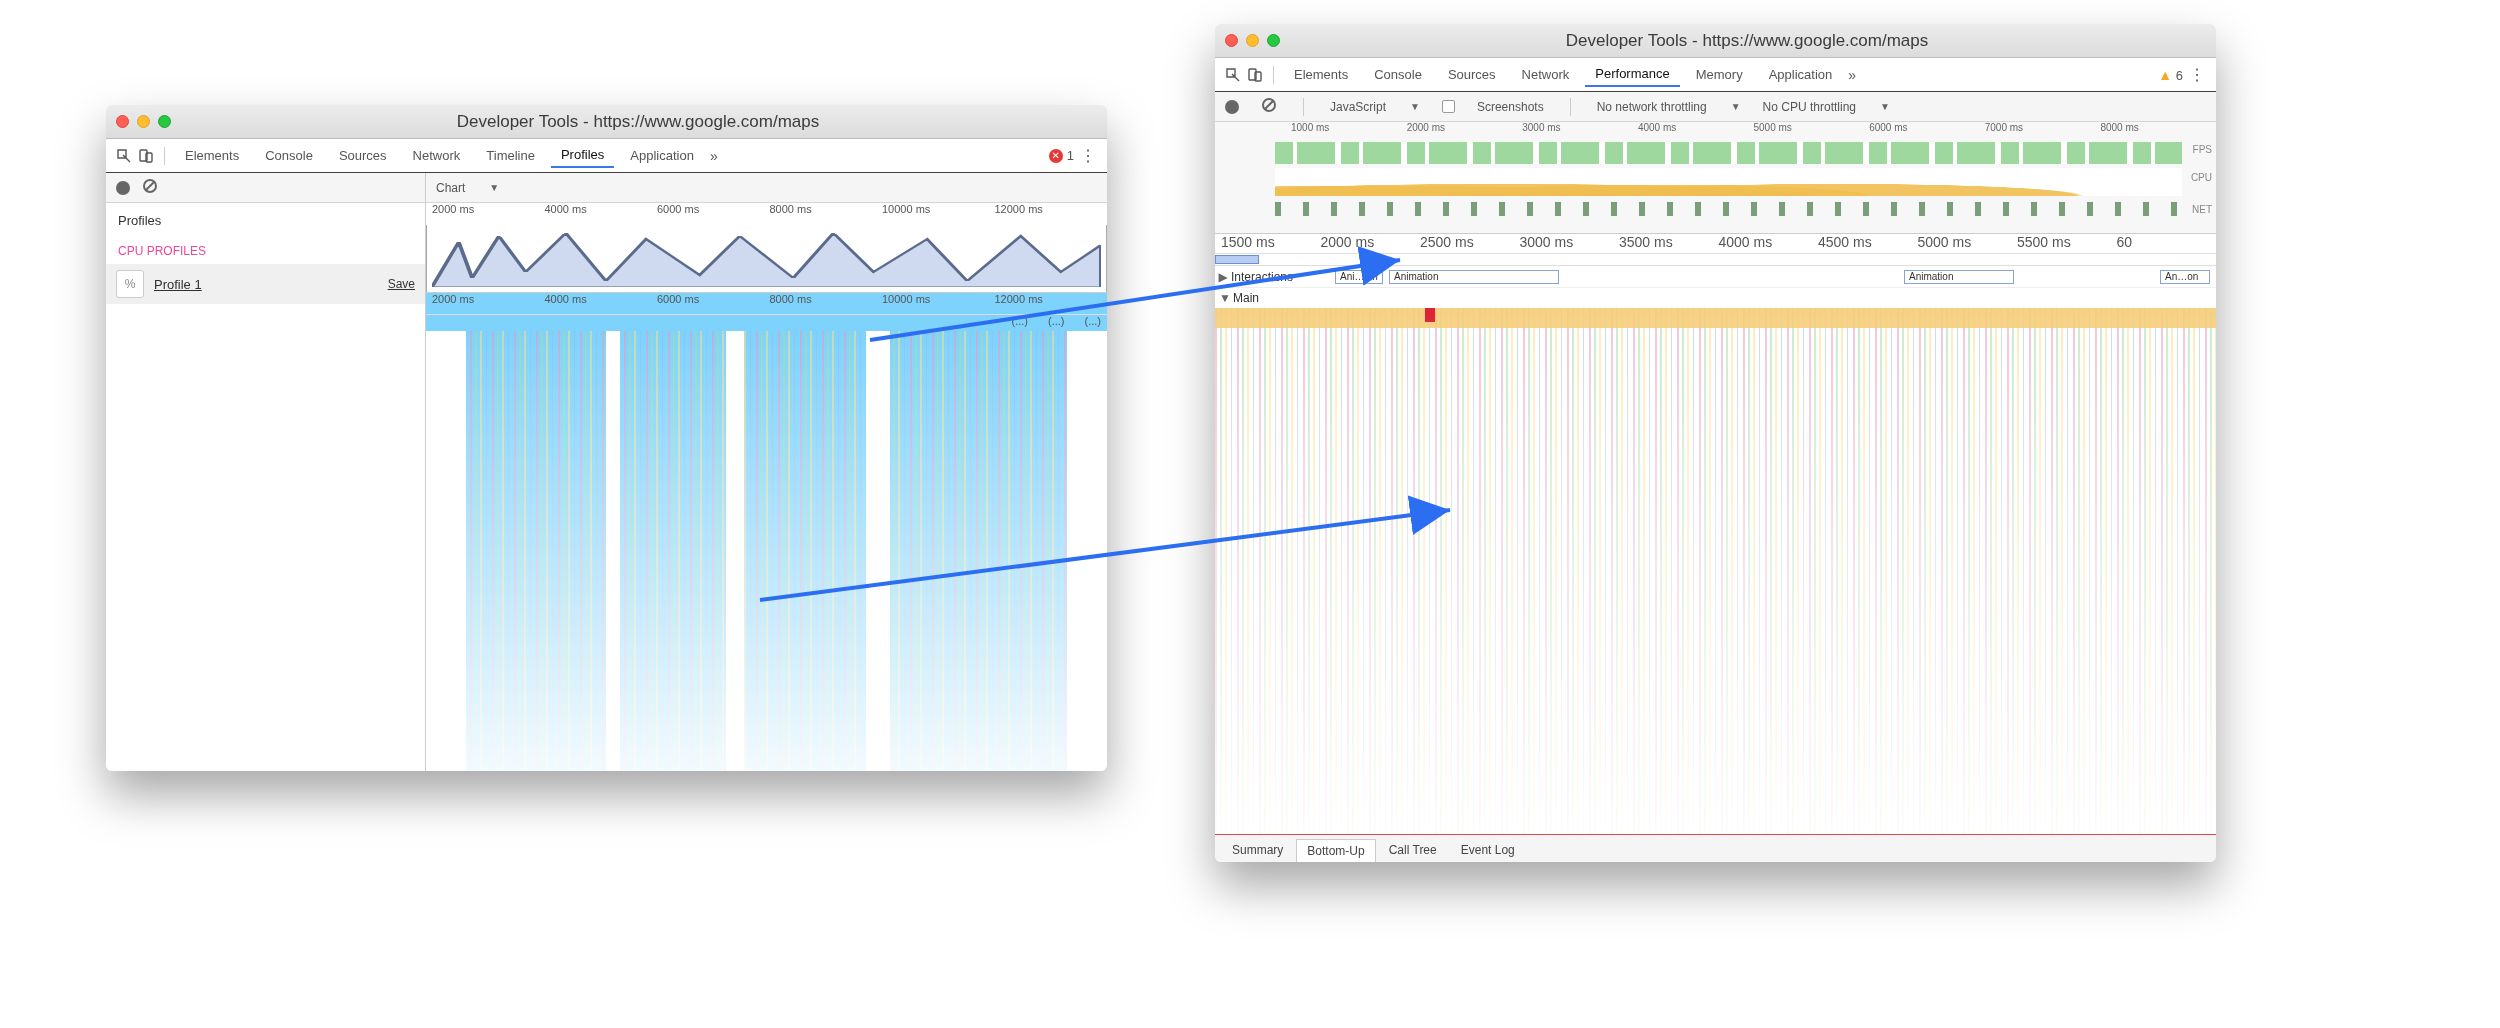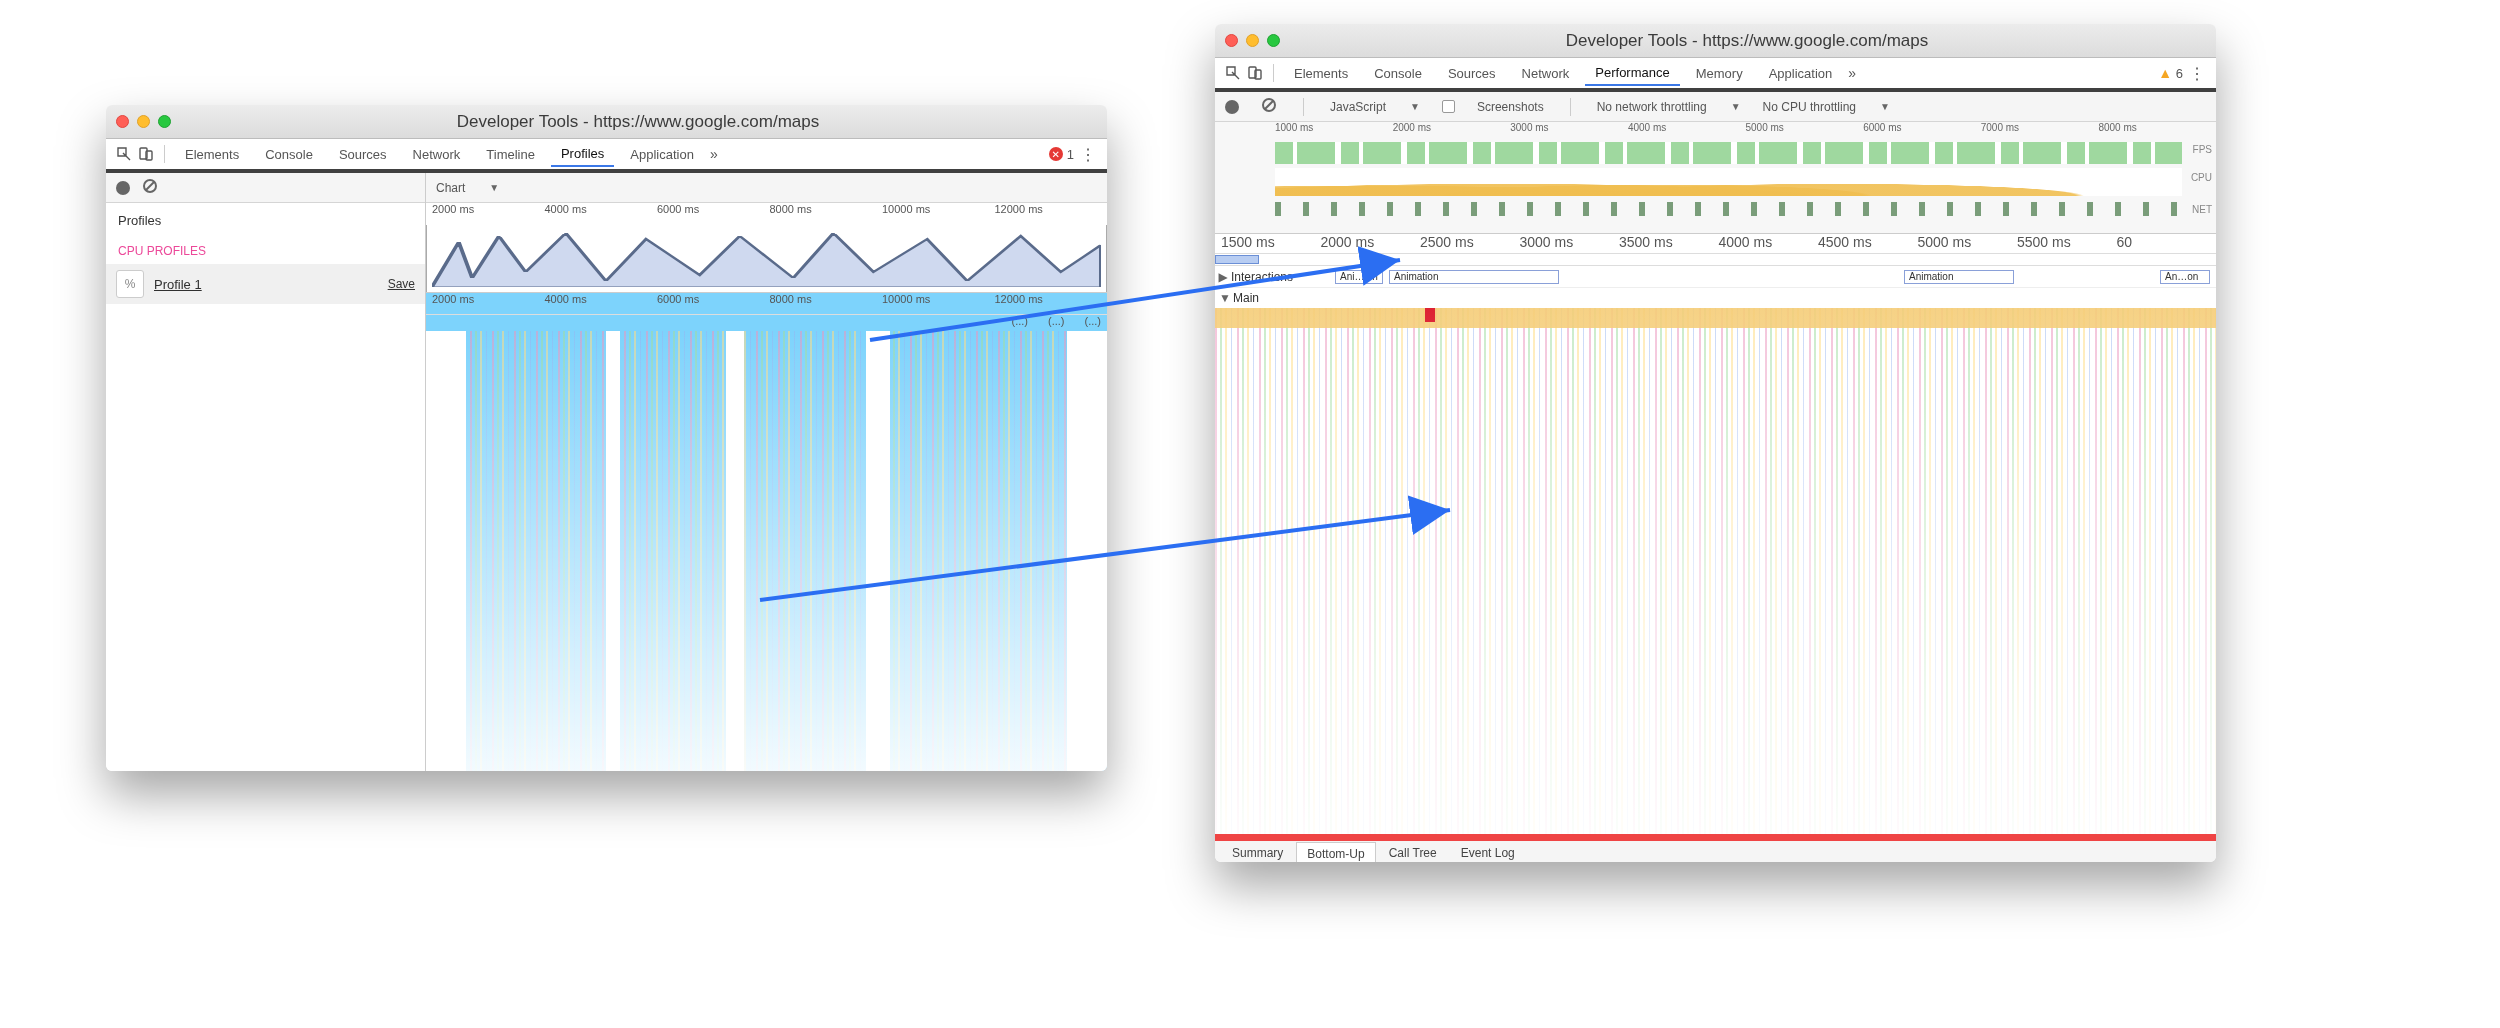--- a/index.html
+++ b/index.html
@@ -35,21 +35,21 @@
   }
   .traffic { display: flex; gap: 8px; }
   .dot { width: 13px; height: 13px; border-radius: 50%; }
   .dot.red    { background:#ff5f57; border:1px solid #e24640; }
   .dot.yellow { background:#ffbd2e; border:1px solid #e1a128; }
   .dot.green  { background:#28c840; border:1px solid #1fa232; }
   .titlebar .title { flex:1; text-align:center; font-size:17px; color:#3b3b3b; }
 
   .toolbar {
     height: 34px;
-    border-bottom: 4px solid #404040;
+    border-bottom: 1px solid #404040;
     display:flex; align-items:center;
     padding: 0 10px;
     gap: 6px;
     font-size: 13px;
     color:#555;
   }
   .toolbar .tab { padding: 4px 10px; cursor:pointer; }
   .toolbar .tab.active { color:#111; border-bottom:2px solid #3b78e7; font-weight:500; }
   .toolbar .spacer { flex:1; }
   .ic { width:16px; height:16px; display:inline-flex; align-items:center; justify-content:center; }
@@ -120,21 +120,21 @@
       );
   }
   .flame::after{
     content:""; position:absolute; inset:0;
     background: linear-gradient(to bottom, rgba(255,255,255,0) 0%, rgba(255,255,255,.9) 100%);
   }
   .flame .gap { position:absolute; top:0; bottom:0; background:#fff; }
 
   
   .overviewR { height:112px; border-bottom:1px solid #ccc; background:#f7f7f7; position:relative; }
-  .overviewR .tick-row{height:18px;display:flex;font-size:10px;color:#666;padding-left:60px;}
+  .overviewR .tick-row{height:18px;display:flex;font-size:10px;color:#666;padding-left:76px;}
   .overviewR .tick-row span{flex:1;}
   .lane { position:absolute; left:60px; right:34px; height:22px; }
   .lane.fps { top:20px; background:
       repeating-linear-gradient(90deg, #9fd89f 0 18px, #fff 18px 22px, #9fd89f 22px 60px, #fff 60px 66px);
   }
   .lane.cpu { top:46px; height:28px; background:#fff; }
   .lane.cpu::before{
     content:"";position:absolute;inset:0;
     background:
       radial-gradient(ellipse at 10% 100%, rgba(240,190,80,.9) 0 25%, transparent 26%),
@@ -172,21 +172,21 @@
         rgba(255,220,130,.55) 10px 12px, transparent 12px 16px,
         rgba(150,180,240,.5) 16px 17px, transparent 17px 22px
       );
   }
   .flameR::after{
     content:"";position:absolute;inset:0;
     background:linear-gradient(to bottom, rgba(255,255,255,0) 0%, rgba(255,255,255,.92) 100%);
   }
   .flameR .redmark{position:absolute;top:0;width:10px;height:14px;background:#d23; left:210px;}
 
-  .bottom-tabs{height:28px;border-top:7px solid #ef4444;background:#f5f5f5;display:flex;align-items:flex-start;gap:2px;padding:0 6px;font-size:12px;}
+  .bottom-tabs{height:28px;border-top:1px solid #ef4444;background:#f5f5f5;display:flex;align-items:flex-end;gap:2px;padding:0 6px;font-size:12px;}
   .bottom-tabs .btab{padding:4px 10px;border:1px solid transparent;color:#444;cursor:pointer;}
   .bottom-tabs .btab.active{background:#fff;border:1px solid #ccc;border-bottom-color:#fff;position:relative;top:1px;}
 
   
   svg.arrow{position:absolute;overflow:visible;pointer-events:none;}
 
   .selroi{position:absolute;left:0;right:0;top:22px;bottom:0;border-left:1px solid #aaa;border-right:1px solid #aaa;}
   .ov1{
     position:absolute;left:6px;right:6px;top:24px;height:60px;
   }

